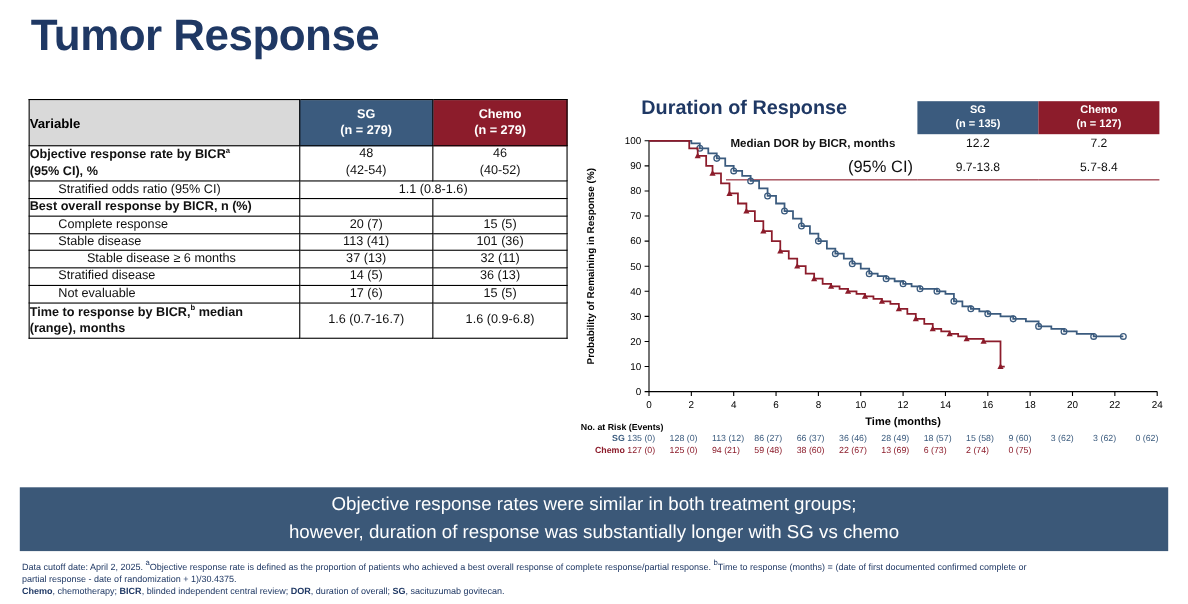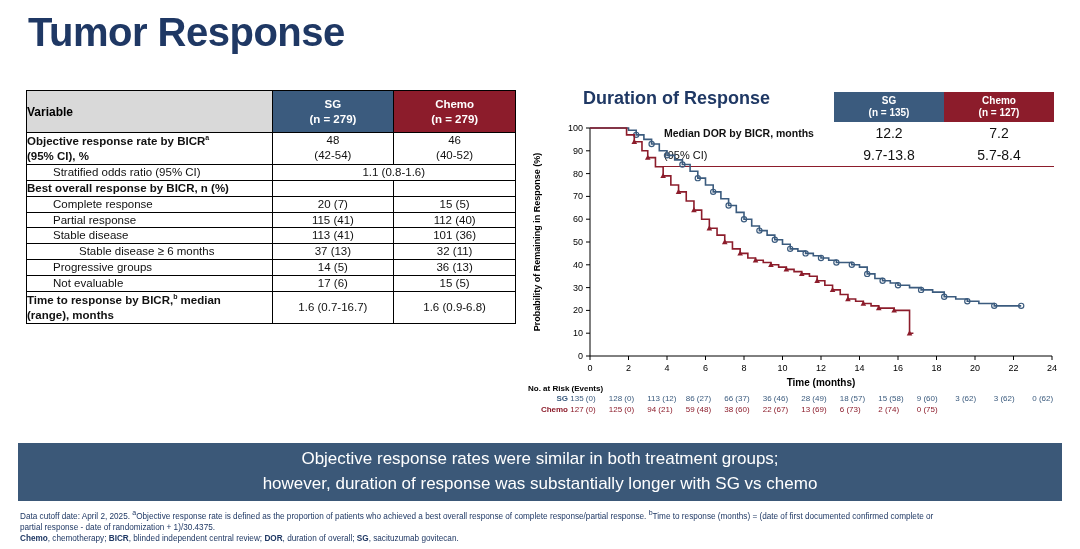--- a/index.html
+++ b/index.html
@@ -46,22 +46,22 @@
   .dor-title {
     position:absolute; left:583px; top:88px;
     font-size:18px; font-weight:bold; color:#1F3864;
   }
   .dor-tbl { position:absolute; left:660px; top:92px; width:394px; font-size:10.5px; }
   table.dor { border-collapse:collapse; width:394px; }
   table.dor td { padding:3px 4px; }
   .dor-h-sg { background:#3B5B7E; color:#fff; font-weight:bold; text-align:center; width:110px; line-height:1.2; padding:3px 2px; font-size:10px;}
   .dor-h-chemo { background:#8C1C2B; color:#fff; font-weight:bold; text-align:center; width:110px; line-height:1.2; padding:3px 2px; font-size:10px;}
   .dor-lab { text-align:left; font-weight:bold; padding-left:6px; font-size:10.5px; }
-  .dor-lab2 { text-align:left; font-size:11px; }
-  .dor-val { text-align:center; font-size:14px; }
+  .dor-lab2 { text-align:right; font-size:15px; }
+  .dor-val { text-align:center; font-size:11px; }
   .dor-rule { border-bottom:1.5px solid #8C1C2B; }
 
   
   .km { position:absolute; left:528px; top:118px; width:540px; height:290px; }
   .km svg { display:block; }
   .risk { position:absolute; left:528px; top:384px; width:545px; font-size:8px; color:#000; }
   .risk-title { font-weight:bold; font-size:8px; margin-bottom:1px; }
   .risk-row { white-space:nowrap; line-height:1.35; }
   .risk-sg { color:#3B5B7E; font-weight:bold; }
   .risk-chemo { color:#8C1C2B; font-weight:bold; }
@@ -128,40 +128,35 @@
     <td class="cell"></td>
     <td class="cell"></td>
   </tr>
 
   <tr>
     <td class="row-label i1">Complete response</td>
     <td class="cell">20 (7)</td>
     <td class="cell">15 (5)</td>
   </tr>
 
-  <tr>
-    <td class="row-label i1">Partial response</td>
-    <td class="cell">115 (41)</td>
-    <td class="cell">112 (40)</td>
-  </tr>
 
   <tr>
     <td class="row-label i1">Stable disease</td>
     <td class="cell">113 (41)</td>
     <td class="cell">101 (36)</td>
   </tr>
 
   <tr>
     <td class="row-label i2">Stable disease ≥ 6 months</td>
     <td class="cell">37 (13)</td>
     <td class="cell">32 (11)</td>
   </tr>
 
   <tr>
-    <td class="row-label i1">Progressive groups</td>
+    <td class="row-label i1">Stratified disease</td>
     <td class="cell">14 (5)</td>
     <td class="cell">36 (13)</td>
   </tr>
 
   <tr>
     <td class="row-label i1">Not evaluable</td>
     <td class="cell">17 (6)</td>
     <td class="cell">15 (5)</td>
   </tr>
 

